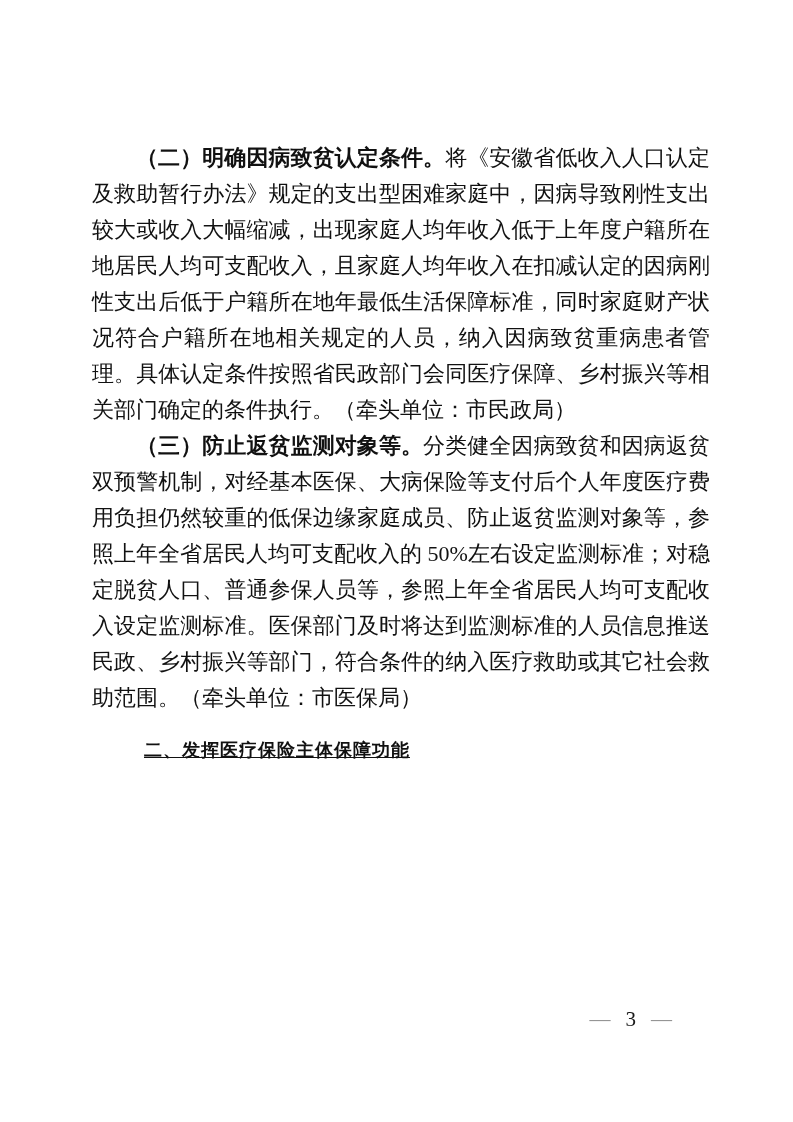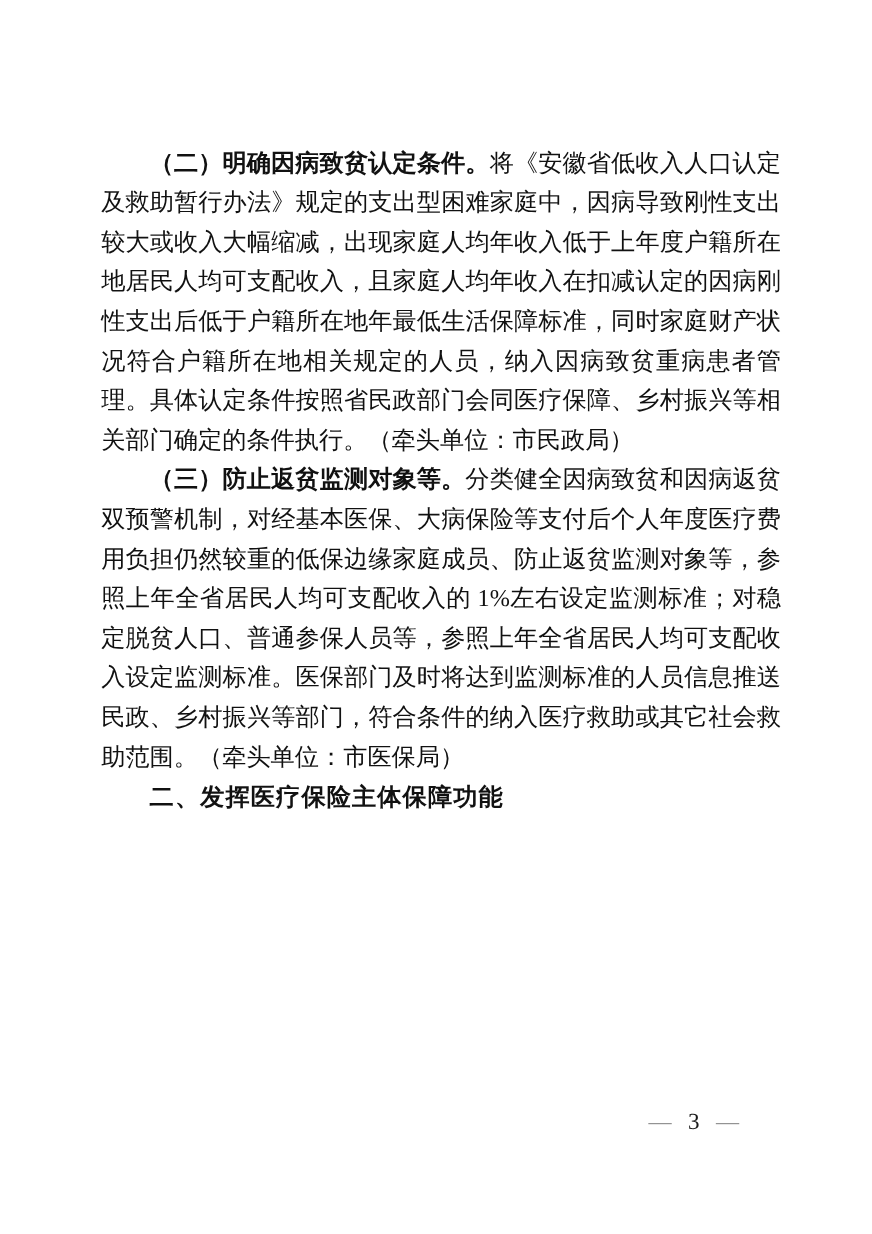--- a/index.html
+++ b/index.html
@@ -13,42 +13,43 @@
     height: 1122px;
     margin: 0 auto;
     background: #ffffff;
     color: #111111;
     font-family: "Liberation Serif", "DejaVu Serif", serif;
     overflow: hidden;
   }
   .content {
     position: absolute;
     left: 92px;
-    top: 130px;
+    top: 140px;
     width: 618px;
   }
   .para {
     margin: 0;
     font-size: 22px;
     line-height: 36px;
     text-align: justify;
     text-indent: 2em;
     word-break: break-all;
   }
   .para .lead {
     font-weight: bold;
   }
   .section-heading {
-    margin: 0;
-    font-size: 22px;
+    margin: 16px;
+    font-size: 18px;
     line-height: 37px;
     text-indent: 2em;
     font-weight: bold;
     font-family: "Liberation Sans", "DejaVu Sans", sans-serif;
     letter-spacing: 1px;
+    text-decoration: underline;
   }
   .footer {
     position: absolute;
     top: 1004px;
     right: 121px;
     font-size: 21px;
     line-height: 30px;
     white-space: nowrap;
   }
   .footer .dash {
@@ -60,21 +61,21 @@
   }
 </style>
 </head>
 <body>
 
 <div class="page">
   <div class="content">
 
     <p class="para"><span class="lead">（二）明确因病致贫认定条件。</span><span>将《安徽省低收入人口认定及救助暂行办法》规定的支出型困难家庭中，因病导致刚性支出较大或收入大幅缩减，出现家庭人均年收入低于上年度户籍所在地居民人均可支配收入，且家庭人均年收入在扣减认定的因病刚性支出后低于户籍所在地年最低生活保障标准，同时家庭财产状况符合户籍所在地相关规定的人员，纳入因病致贫重病患者管理。具体认定条件按照省民政部门会同医疗保障、乡村振兴等相关部门确定的条件执行。（牵头单位：市民政局）</span></p>
 
-    <p class="para"><span class="lead">（三）防止返贫监测对象等。</span><span>分类健全因病致贫和因病返贫双预警机制，对经基本医保、大病保险等支付后个人年度医疗费用负担仍然较重的低保边缘家庭成员、防止返贫监测对象等，参照上年全省居民人均可支配收入的 1%左右设定监测标准；对稳定脱贫人口、普通参保人员等，参照上年全省居民人均可支配收入设定监测标准。医保部门及时将达到监测标准的人员信息推送民政、乡村振兴等部门，符合条件的纳入医疗救助或其它社会救助范围。（牵头单位：市医保局）</span></p>
+    <p class="para"><span class="lead">（三）防止返贫监测对象等。</span><span>分类健全因病致贫和因病返贫双预警机制，对经基本医保、大病保险等支付后个人年度医疗费用负担仍然较重的低保边缘家庭成员、防止返贫监测对象等，参照上年全省居民人均可支配收入的 50%左右设定监测标准；对稳定脱贫人口、普通参保人员等，参照上年全省居民人均可支配收入设定监测标准。医保部门及时将达到监测标准的人员信息推送民政、乡村振兴等部门，符合条件的纳入医疗救助或其它社会救助范围。（牵头单位：市医保局）</span></p>
 
     <h2 class="section-heading">二、发挥医疗保险主体保障功能</h2>
 
 
   </div>
 
   <div class="footer"><span class="dash">—</span><span class="num">3</span><span class="dash">—</span></div>
 </div>
 
 </body></html>

